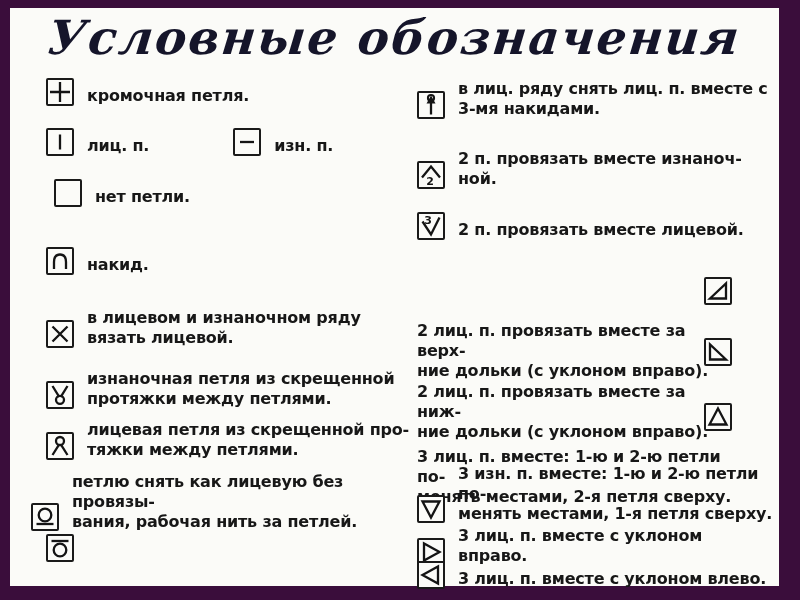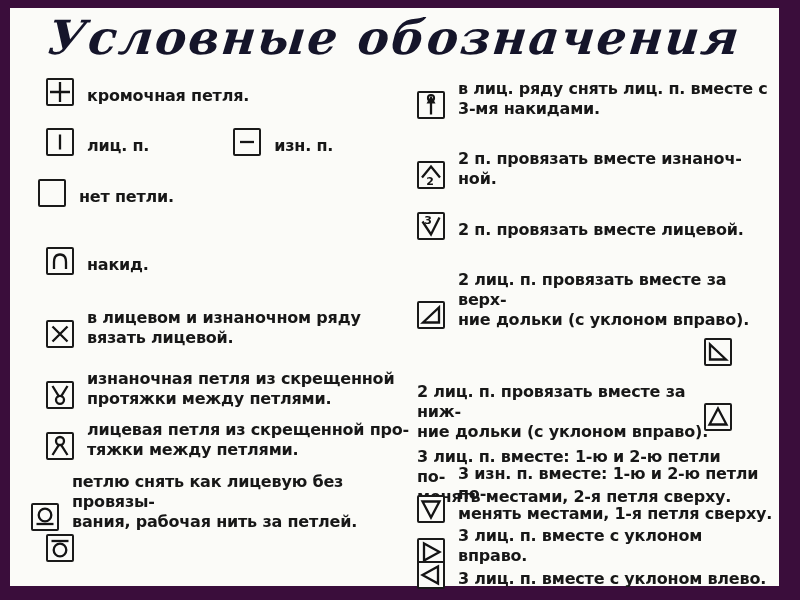--- a/index.html
+++ b/index.html
@@ -89,21 +89,21 @@
           </span>
           <span class="item-label">лиц. п.</span>
           <span class="pair-gap"></span>
           <span class="sym-box">
             <svg viewBox="0 0 24 24">
               <path d="M5 12H19"></path>
             </svg>
           </span>
           <span class="item-label">изн. п.</span>
         </div>
-        <div class="legend-item" style="left: 28px; top: 171px;">
+        <div class="legend-item" style="left: 44px; top: 171px;">
           <span class="sym-box">
             <svg viewBox="0 0 24 24"></svg>
           </span>
           <span class="item-label">нет петли.</span>
         </div>
         <div class="legend-item" style="left: 36px; top: 239px;">
           <span class="sym-box">
             <svg viewBox="0 0 24 24">
               <path d="M6 20V13Q6 5.5 12 5.5Q18 5.5 18 13V20"></path>
             </svg>
@@ -182,21 +182,21 @@
         </div>
         <div class="legend-item" style="left: 407px; top: 204px;">
           <span class="sym-box">
             <svg viewBox="0 0 24 24">
               <path d="M3.5 7.5L12 20.5L20.5 3.5"></path>
               <text x="9" y="10" font-size="11" font-weight="bold" fill="#141414" stroke="none" text-anchor="middle">3</text>
             </svg>
           </span>
           <span class="item-label">2 п. провязать вместе  лицевой.</span>
         </div>
-        <div class="legend-item" style="left: 407px; top: 259px;">
+        <div class="legend-item" style="left: 407px; top: 269px; flex-direction: column;">
           <span class="sym-box">
             <svg viewBox="0 0 24 24">
               <path d="M20 4.5V19.5H4Z"></path>
             </svg>
           </span>
           <span class="item-label">2 лиц. п. провязать вместе за верх-
 ние дольки (с уклоном вправо).</span>
         </div>
         <div class="legend-item" style="left: 407px; top: 330px; flex-direction: column;">
           <span class="sym-box">

